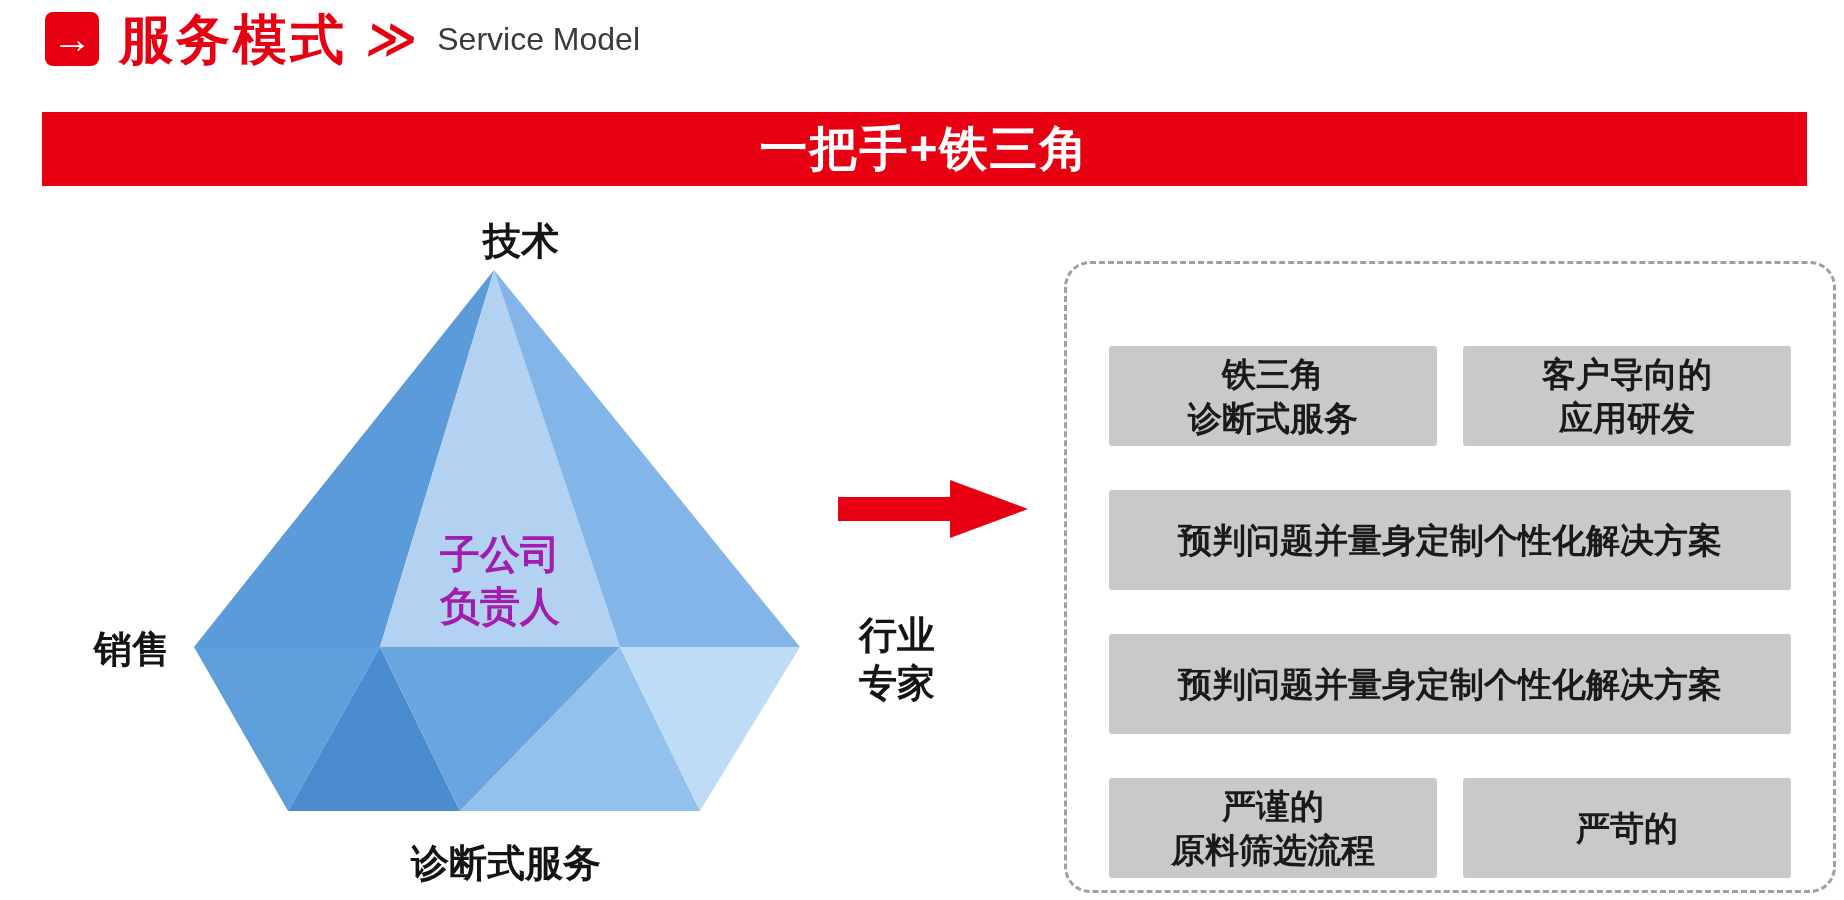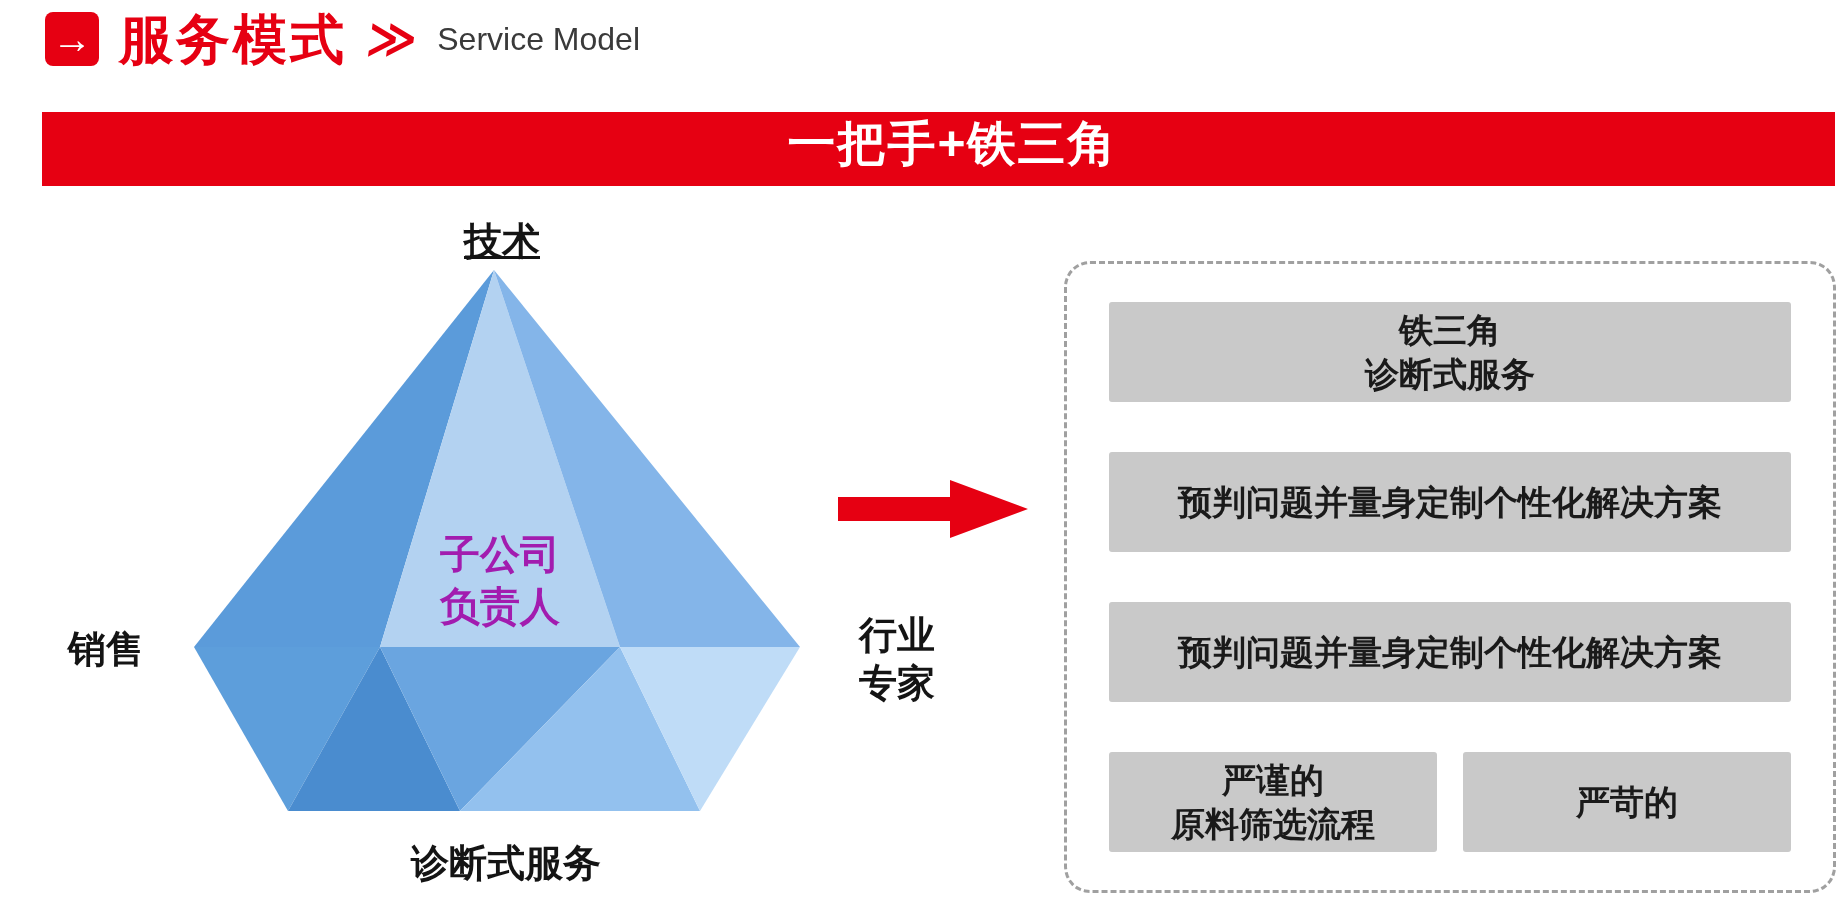--- a/index.html
+++ b/index.html
@@ -14,40 +14,40 @@
     width:54px;height:54px;background:#e60012;border-radius:8px;
     display:flex;align-items:center;justify-content:center;
     color:#ffffff;font-size:40px;font-weight:800;line-height:1;
   }
   .title-cn{font-size:54px;font-weight:700;color:#e60012;letter-spacing:3px;line-height:1;}
   .chevrons{font-size:48px;font-weight:800;color:#e60012;line-height:1;transform:skewX(-8deg);}
   .title-en{font-size:32px;font-weight:500;color:#3a3a3a;line-height:1;}
   
   .banner{
     position:absolute;top:112px;left:42px;width:1765px;height:74px;
-    background:#e60012;display:flex;justify-content:center;padding-left:28px;
+    background:#e60012;display:flex;align-items:center;justify-content:center;
   }
   .banner span{color:#ffffff;font-size:48px;font-weight:800;letter-spacing:2px;}
   
   .diamond-svg{position:absolute;left:150px;top:250px;}
   .dm-label{position:absolute;color:#141414;font-weight:700;font-size:38px;line-height:1.25;white-space:nowrap;}
   .dm-label.centered{transform:translateX(-50%);text-align:center;}
   .dm-center{
     position:absolute;left:500px;top:528px;transform:translateX(-50%);
     text-align:center;color:#a21caf;font-weight:700;font-size:40px;line-height:1.3;
   }
   
   .flow-arrow{position:absolute;left:838px;top:478px;}
   
   .panel{
     position:absolute;left:1064px;top:261px;width:772px;height:632px;
     box-sizing:border-box;border:3px dashed #a0a0a0;border-radius:26px;
     padding:38px 42px;display:flex;flex-direction:column;justify-content:space-between;
   }
-  .prow{display:flex;gap:26px;}
+  .prow{display:flex;gap:26px;margin-top:44px;}
   .gbox{
     flex:1;height:100px;background:#c9c9c9;border-radius:3px;
     display:flex;flex-direction:column;align-items:center;justify-content:center;
     color:#1a1a1a;font-weight:700;font-size:34px;line-height:1.3;text-align:center;
   }
 </style>
 </head>
 <body>
 
 <div class="header">
@@ -67,41 +67,45 @@
   <polygon points="344,20 44,397 230,397" fill="#5b9bda"></polygon>
   <polygon points="344,20 230,397 470,397" fill="#b3d2f1"></polygon>
   <polygon points="344,20 470,397 650,397" fill="#84b5e9"></polygon>
   <polygon points="44,397 230,397 138,561" fill="#5d9edb"></polygon>
   <polygon points="230,397 138,561 310,561" fill="#4a8ccf"></polygon>
   <polygon points="230,397 310,561 470,397" fill="#6aa5e0"></polygon>
   <polygon points="470,397 310,561 550,561" fill="#93c1ee"></polygon>
   <polygon points="470,397 550,561 650,397" fill="#bfdcf7"></polygon>
 </svg>
 
-<div class="dm-label centered" style="left:502px;top:218px;text-decoration:underline;">技术</div>
-<div class="dm-label centered" style="left:106px;top:626px;">销售</div>
+<div class="dm-label centered" style="left:521px;top:218px;">技术</div>
+<div class="dm-label centered" style="left:132px;top:626px;">销售</div>
 <div class="dm-label centered" style="left:897px;top:612px;">
   <div>行业</div>
   <div>专家</div>
 </div>
 <div class="dm-label centered" style="left:506px;top:840px;">诊断式服务</div>
 <div class="dm-center">
   <div>子公司</div>
   <div>负责人</div>
 </div>
 
 <svg class="flow-arrow" width="190" height="62" viewBox="0 0 190 62">
   <polygon points="0,19 112,19 112,2 190,31 112,60 112,43 0,43" fill="#e60012"></polygon>
 </svg>
 
 <div class="panel">
   <div class="prow">
     <div class="gbox">
       <span>铁三角</span>
       <span>诊断式服务</span>
+    </div>
+    <div class="gbox">
+      <span>客户导向的</span>
+      <span>应用研发</span>
     </div>
   </div>
   <div class="prow">
     <div class="gbox">
       <span>预判问题并量身定制个性化解决方案</span>
     </div>
   </div>
   <div class="prow">
     <div class="gbox">
       <span>预判问题并量身定制个性化解决方案</span>

